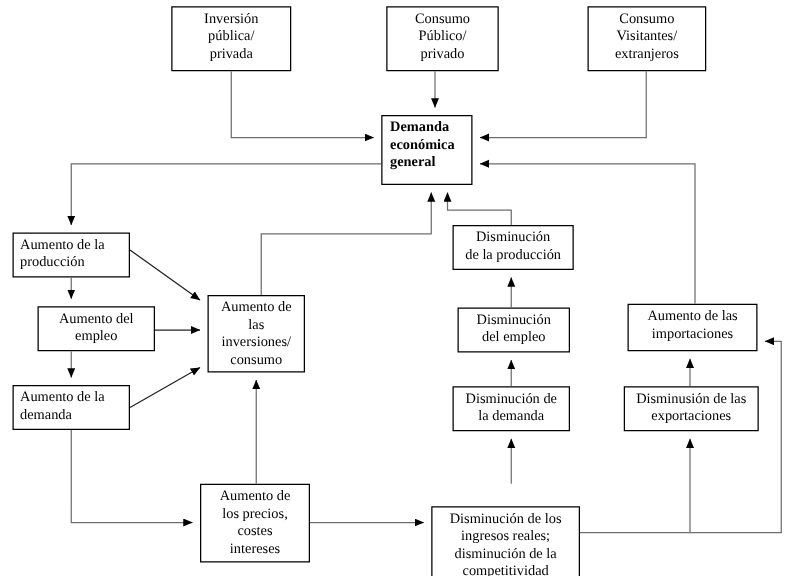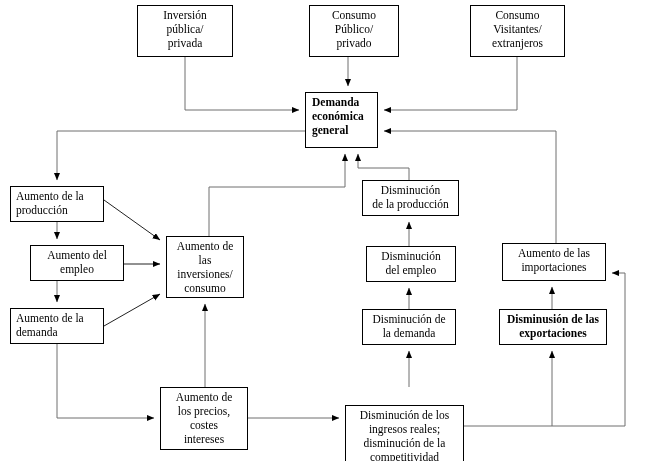--- a/index.html
+++ b/index.html
@@ -162,21 +162,21 @@
   <div class="node" style="left:362px; top:309px; width:94px; height:36px;">
     <span class="lbl">Disminución de
 la demanda</span>
   </div>
 
   <div class="node" style="left:502px; top:243px; width:104px; height:38px;">
     <span class="lbl">Aumento de las
 importaciones</span>
   </div>
 
-  <div class="node" style="left:499px; top:309px; width:108px; height:36px;font-weight:bold;">
+  <div class="node" style="left:499px; top:309px; width:108px; height:36px;">
     <span class="lbl">Disminusión de las
 exportaciones</span>
   </div>
 
   <div class="node" style="left:160px; top:387px; width:88px; height:63px;">
     <span class="lbl">Aumento de
 los precios,
 costes
 intereses</span>
   </div>

